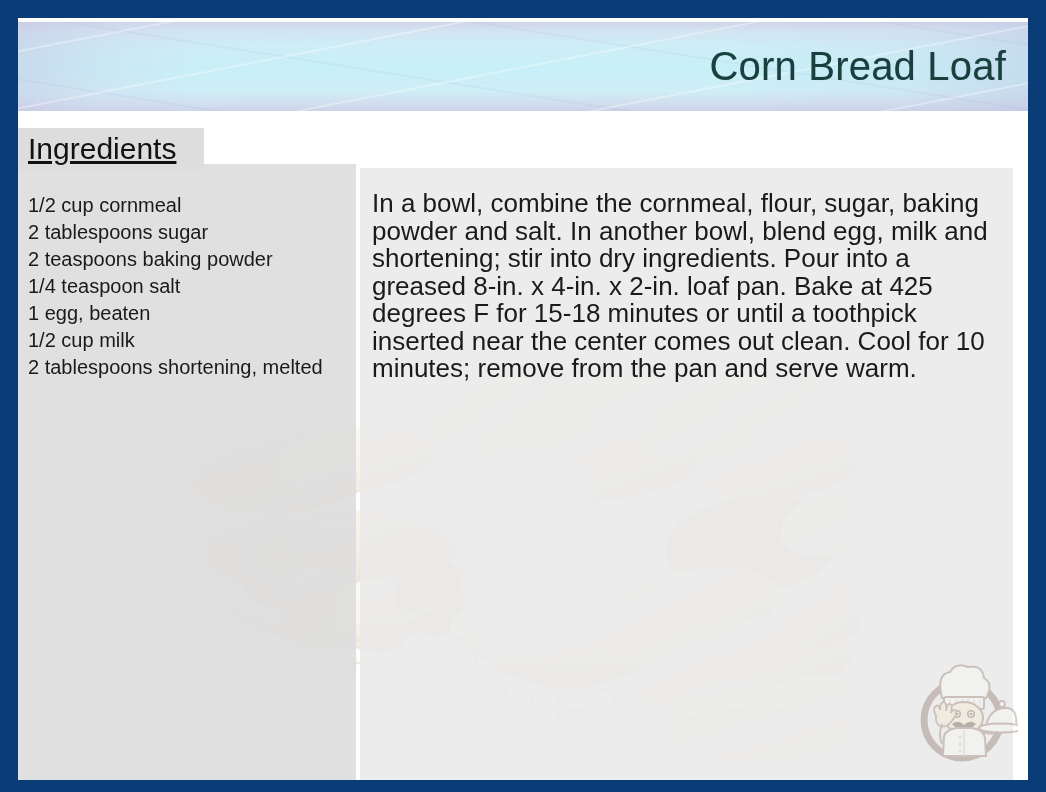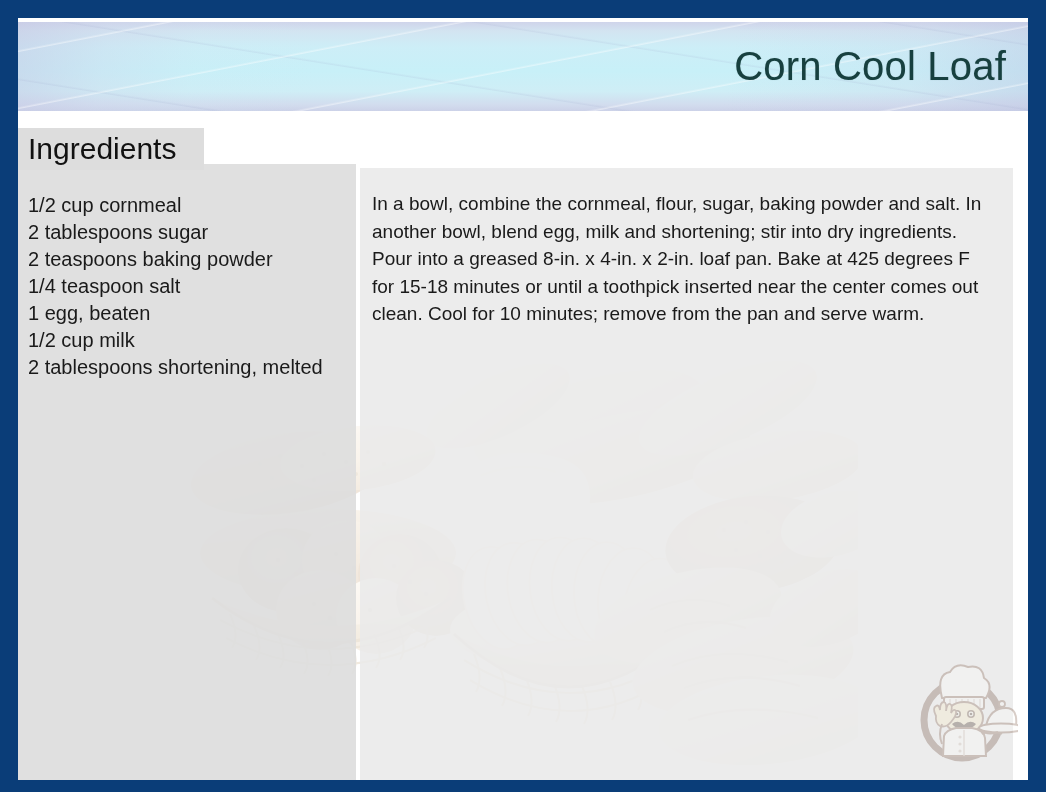--- a/index.html
+++ b/index.html
@@ -121,20 +121,21 @@
     padding: 0 14px 0 10px;
   }
   .panel-tab.directions-tab { background: #e8e8e8; }
 
   .panel-tab-label {
     font-size: 30px;
     font-weight: 400;
     color: #111111;
     line-height: 1;
     white-space: nowrap;
+    text-decoration: underline;
   }
 
   .panel-body {
     position: absolute;
     left: 0;
     background: rgba(221,221,221,0.92);
     padding: 28px 32px 20px 10px;
   }
   .panel-body.directions-body { background: rgba(233,233,233,0.88); }
 
@@ -150,21 +151,21 @@
 
   .ingredient-list { list-style: none; }
   .ingredient-item {
     font-size: 20px;
     line-height: 27px;
     color: #1a1a1a;
     white-space: nowrap;
   }
 
   .directions-text {
-    font-size: 19px;
+    font-size: 26px;
     line-height: 27.5px;
     color: #1a1a1a;
     text-align: left;
   }
 
   
   .chef-logo {
     position: absolute;
     right: 10px;
     bottom: 10px;
@@ -176,21 +177,21 @@
   }
 </style>
 </head>
 <body>
 
 <div class="slide-frame">
   <div class="slide-page">
 
     <div class="header-banner">
       <div class="banner-texture"></div>
-      <div class="banner-title">Corn Cool Loaf</div>
+      <div class="banner-title">Corn Bread Loaf</div>
     </div>
 
     <svg class="bread-photo" viewBox="0 0 690 430" preserveAspectRatio="none">
       <defs>
         <linearGradient id="crustA" x1="0" y1="0" x2="0.3" y2="1">
           <stop offset="0%" stop-color="#f3e2cb"></stop>
           <stop offset="55%" stop-color="#e2c8a8"></stop>
           <stop offset="100%" stop-color="#cfae8a"></stop>
         </linearGradient>
         <linearGradient id="crustB" x1="0.1" y1="0" x2="0.6" y2="1">

